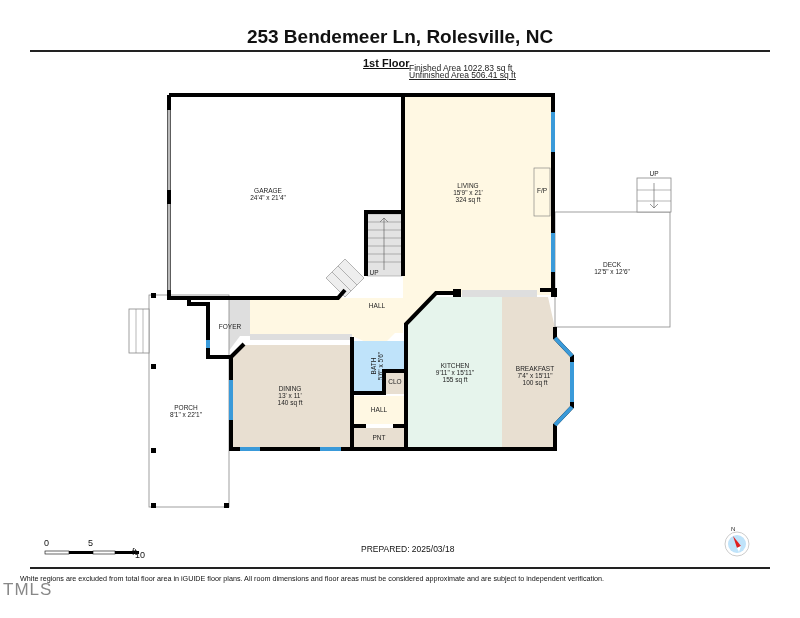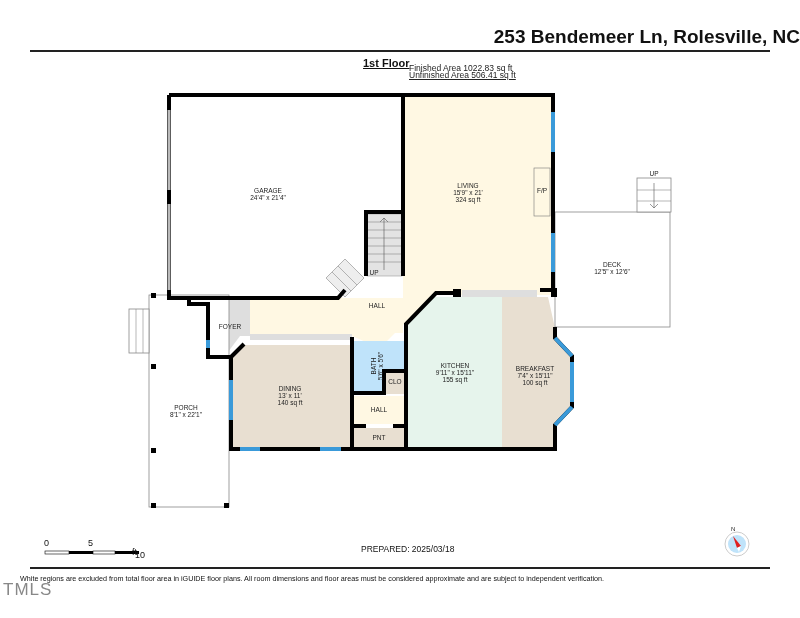--- a/index.html
+++ b/index.html
@@ -1,17 +1,17 @@
 <!DOCTYPE html>
 <html><head>
 <meta charset="utf-8">
 <style>
   html, body { margin:0; padding:0; background:#fff; }
   body { width:800px; height:618px; position:relative; overflow:hidden; font-family:"Liberation Sans", sans-serif; color:#111; }
-  .title { position:absolute; left:0; top:26px; width:800px; text-align:right; font-weight:bold; font-size:19px; }
+  .title { position:absolute; left:0; top:26px; width:800px; text-align:center; font-weight:bold; font-size:19px; }
   .rule { position:absolute; left:30px; width:740px; height:2px; background:#222; }
   .floor-label { position:absolute; left:363px; top:57px; font-size:11px; font-weight:bold;text-decoration:underline; }
   .area-line { position:absolute; left:409px; font-size:8.5px; color:#222; }
   svg.plan { position:absolute; left:0; top:0; }
   .room-text { font-family:"Liberation Sans", sans-serif; font-size:6.5px; fill:#222; text-anchor:middle; }
   .scale { position:absolute; left:44px; top:538px; font-size:9px; }
   .prepared { position:absolute; left:361px; top:544px; font-size:8.5px; }
   .disclaimer { position:absolute; left:20px; top:574px; font-size:7.2px; }
   .mls { position:absolute; left:3px; top:580px; font-size:17px; color:#888; letter-spacing:1px; font-weight:300;text-align:right; }
 </style>

